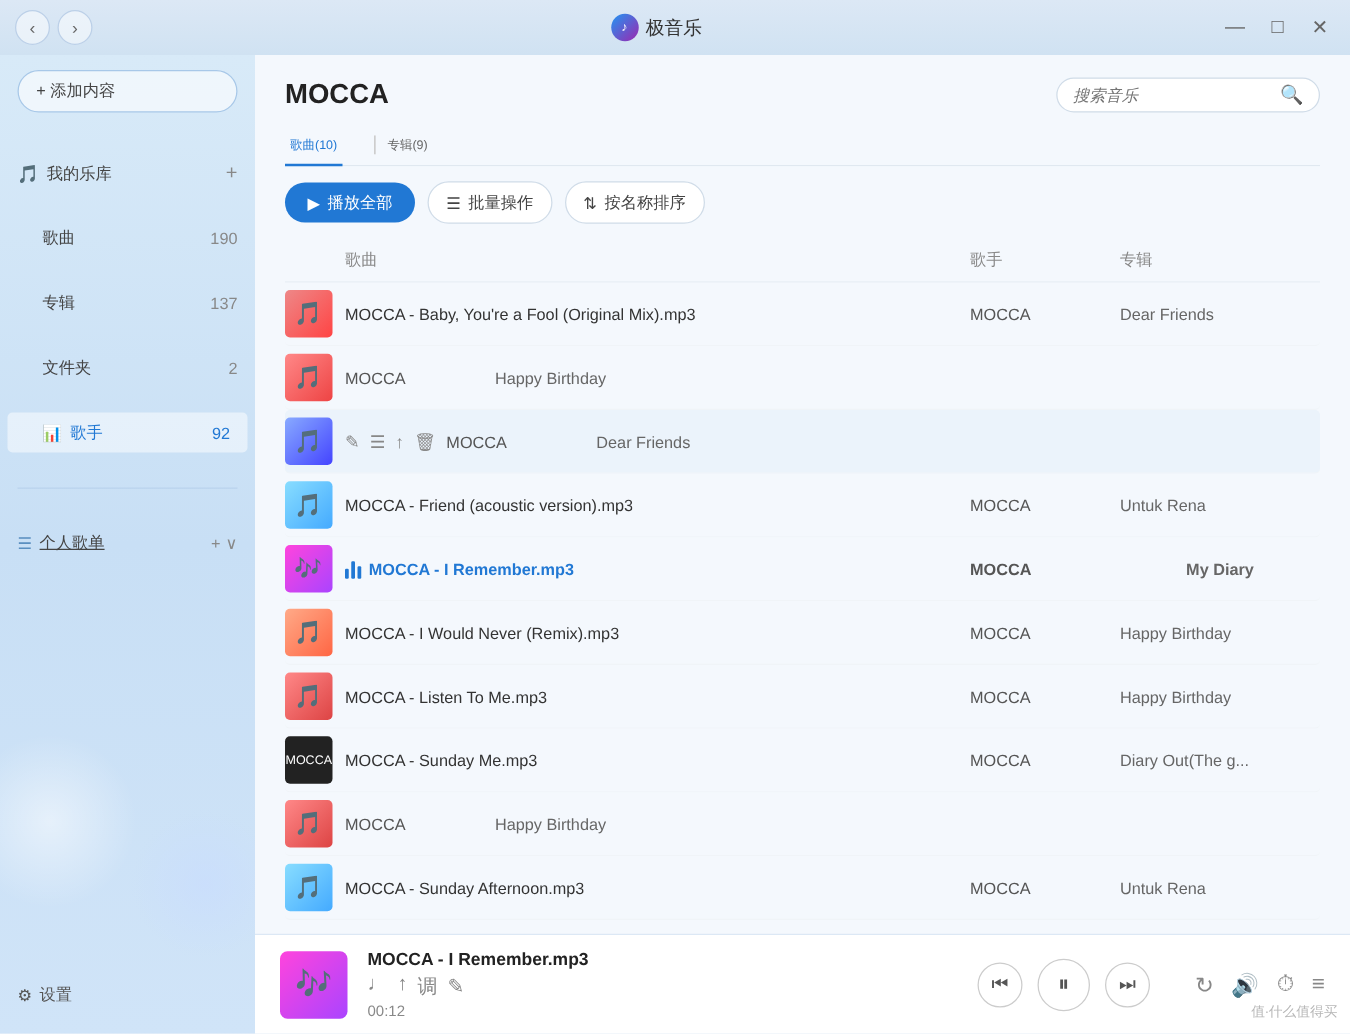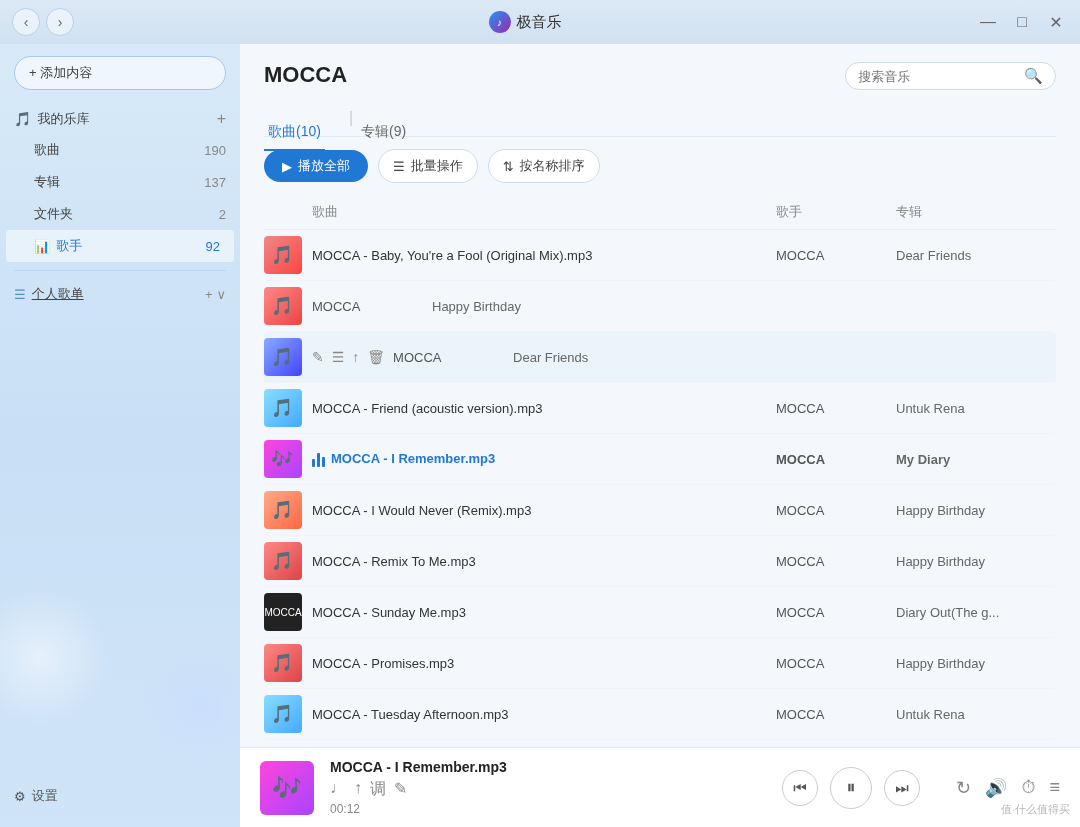--- a/index.html
+++ b/index.html
@@ -77,28 +77,29 @@
 
     
     .main-layout {
       display: flex;
       flex: 1;
       overflow: hidden;
     }
 
     
     .sidebar {
-      width: 240px;
+      width: 204px;
       background: linear-gradient(180deg, #d8eaf8 0%, #c8dff5 50%, #d0e4f8 100%);
       display: flex;
       flex-direction: column;
       padding: 12px 0;
       flex-shrink: 0;
       position: relative;
       overflow: hidden;
+      gap: 20px;
     }
     .sidebar::before {
       content: '';
       position: absolute;
       bottom: 100px;
       left: -30px;
       width: 140px;
       height: 140px;
       background: radial-gradient(circle, rgba(255,255,255,0.5) 0%, transparent 70%);
       border-radius: 50%;
@@ -220,26 +221,26 @@
     .tabs-row {
       display: flex;
       align-items: center;
       gap: 0;
       border-bottom: 1px solid #e0e8f0;
       margin-bottom: 0;
     }
     .tab {
       padding: 8px 4px;
       margin-right: 20px;
-      font-size: 14px;
+      font-size: 10px;
       color: #666;
       cursor: pointer;
       border-bottom: 2px solid transparent;
       position: relative;
-      top: 15px;
+      top: 1px;
     }
     .tab.active {
       color: #2178d4;
       border-bottom: 2px solid #2178d4;
       font-weight: 500;
     }
     .tab-divider { color: #ccc; margin: 0 4px; }
     .search-box {
       margin-left: auto;
       display: flex;
@@ -251,20 +252,21 @@
       gap: 6px;
       margin-bottom: 10px;
     }
     .search-box input {
       border: none;
       outline: none;
       font-size: 13px;
       color: #4c1d95;
       background: transparent;
       width: 160px;
+      font-style: italic;
     }
     .search-icon { color: #999; font-size: 15px; cursor: pointer; }
 
     
     .toolbar {
       display: flex;
       align-items: center;
       gap: 10px;
       padding: 12px 24px;
       background: #f4f8fd;
@@ -319,37 +321,37 @@
     .song-row {
       display: flex;
       align-items: center;
       padding: 6px 0;
       border-bottom: 1px solid #f0f4f8;
       cursor: pointer;
       border-radius: 4px;
     }
     .song-row.active .song-title { color: #2178d4; font-weight: 600; }
     .song-row.active .song-artist { font-weight: 700; }
-    .song-row.active .song-album { font-weight: 700; }
+    .song-row.active .song-album { font-weight: 700; text-align: center; }
 
     .song-thumb {
       width: 38px;
       height: 38px;
       border-radius: 4px;
       background: #c8d8e8;
       margin-right: 10px;
       flex-shrink: 0;
       overflow: hidden;
       display: flex;
       align-items: center;
       justify-content: center;
       font-size: 18px;
     }
 
-    .song-info { flex: 1; display: flex; align-items: flex-start; }
+    .song-info { flex: 1; display: flex; align-items: flex-end; }
     .playing-icon {
       display: flex;
       align-items: flex-end;
       gap: 2px;
       margin-right: 6px;
       height: 16px;
     }
     .playing-icon span {
       width: 3px;
       background: #2178d4;
@@ -658,48 +660,45 @@
         <div class="song-info">
           <span class="song-title">MOCCA - I Would Never (Remix).mp3</span>
         </div>
         <div class="col-artist song-artist">MOCCA</div>
         <div class="col-album song-album">Happy Birthday</div>
       </div>
 
       <div class="song-row">
         <div class="song-thumb thumb-7">🎵</div>
         <div class="song-info">
-          <span class="song-title">MOCCA - Remix To Me.mp3</span>
+          <span class="song-title">MOCCA - Listen To Me.mp3</span>
         </div>
         <div class="col-artist song-artist">MOCCA</div>
         <div class="col-album song-album">Happy Birthday</div>
       </div>
 
       <div class="song-row">
         <div class="song-thumb thumb-8" style="background:#222;color:#fff;font-size:10px;">MOCCA</div>
         <div class="song-info">
           <span class="song-title">MOCCA - Sunday Me.mp3</span>
         </div>
         <div class="col-artist song-artist">MOCCA</div>
         <div class="col-album song-album">Diary Out(The g...</div>
       </div>
 
       <div class="song-row">
         <div class="song-thumb thumb-9">🎵</div>
-        <div class="song-info">
-          <span class="song-title">MOCCA - Promises.mp3</span>
-        </div>
         <div class="col-artist song-artist">MOCCA</div>
         <div class="col-album song-album">Happy Birthday</div>
       </div>
 
       <div class="song-row">
         <div class="song-thumb thumb-10">🎵</div>
         <div class="song-info">
-          <span class="song-title">MOCCA - Tuesday Afternoon.mp3</span>
+          <span class="song-title">MOCCA - Sunday Afternoon.mp3</span>
         </div>
         <div class="col-artist song-artist">MOCCA</div>
         <div class="col-album song-album">Untuk Rena</div>
       </div>
 
     </div>
 
     <div class="player-bar">
       <div class="player-thumb" style="background:linear-gradient(135deg,#f4d,#a4f);">🎶</div>
       <div class="player-info">

